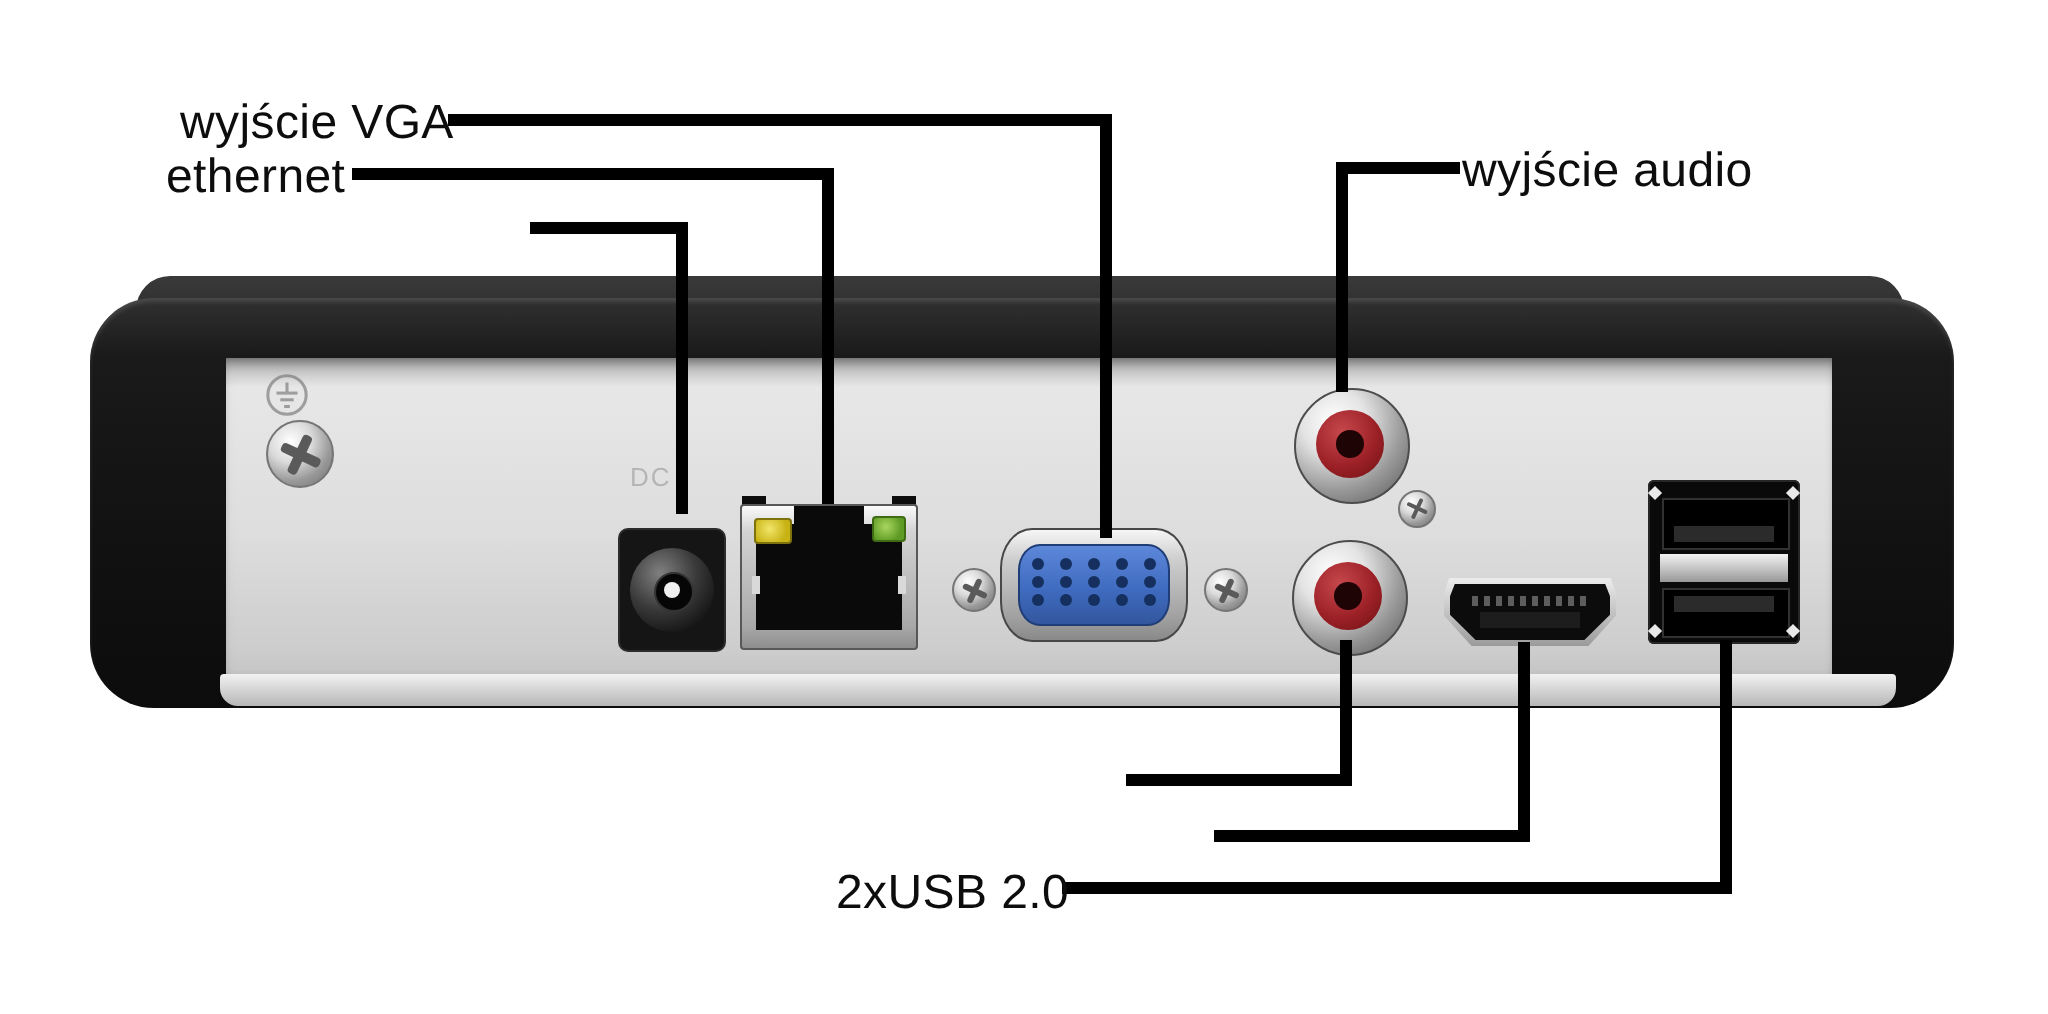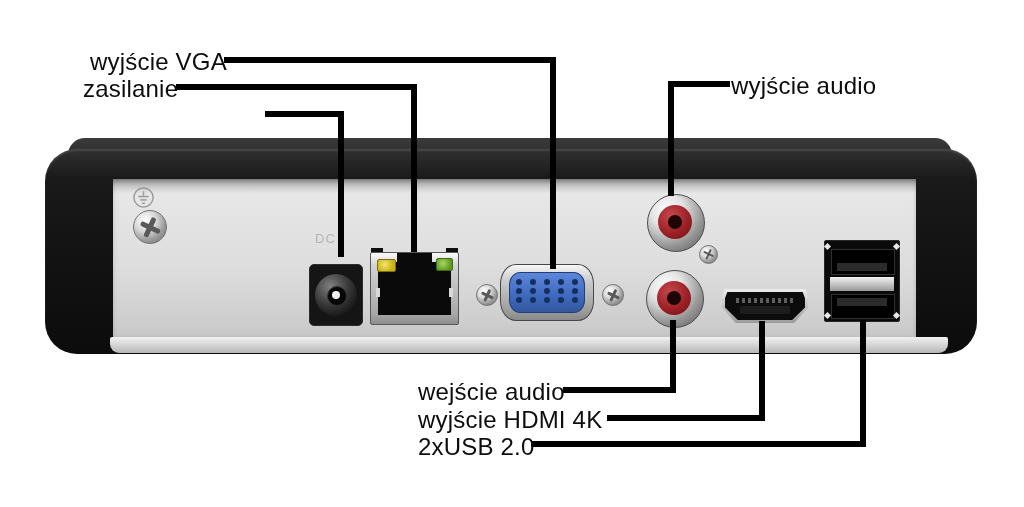--- a/index.html
+++ b/index.html
@@ -215,19 +215,17 @@
   <div class="abs cl" style="left:670px;top:320px;width:6px;height:73px;"></div>
   <div class="abs cl" style="left:563px;top:387px;width:113px;height:6px;"></div>
 
   <div class="abs cl" style="left:759px;top:321px;width:6px;height:100px;"></div>
   <div class="abs cl" style="left:607px;top:415px;width:158px;height:6px;"></div>
 
   <div class="abs cl" style="left:860px;top:320px;width:6px;height:127px;"></div>
   <div class="abs cl" style="left:531px;top:441px;width:335px;height:6px;"></div>
 
   <div class="abs lbl" style="left:90px;top:48px;">wyjście VGA</div>
-  <div class="abs lbl" style="left:83px;top:75px;">zasilanie</div>
+  <div class="abs lbl" style="left:83px;top:75px;">ethernet</div>
   <div class="abs lbl" style="left:731px;top:72px;">wyjście audio</div>
-  <div class="abs lbl" style="left:418px;top:378px;">wejście audio</div>
-  <div class="abs lbl" style="left:418px;top:406px;">wyjście HDMI 4K</div>
   <div class="abs lbl" style="left:418px;top:433px;">2xUSB 2.0</div>
 
 </div>
 
 </body></html>

